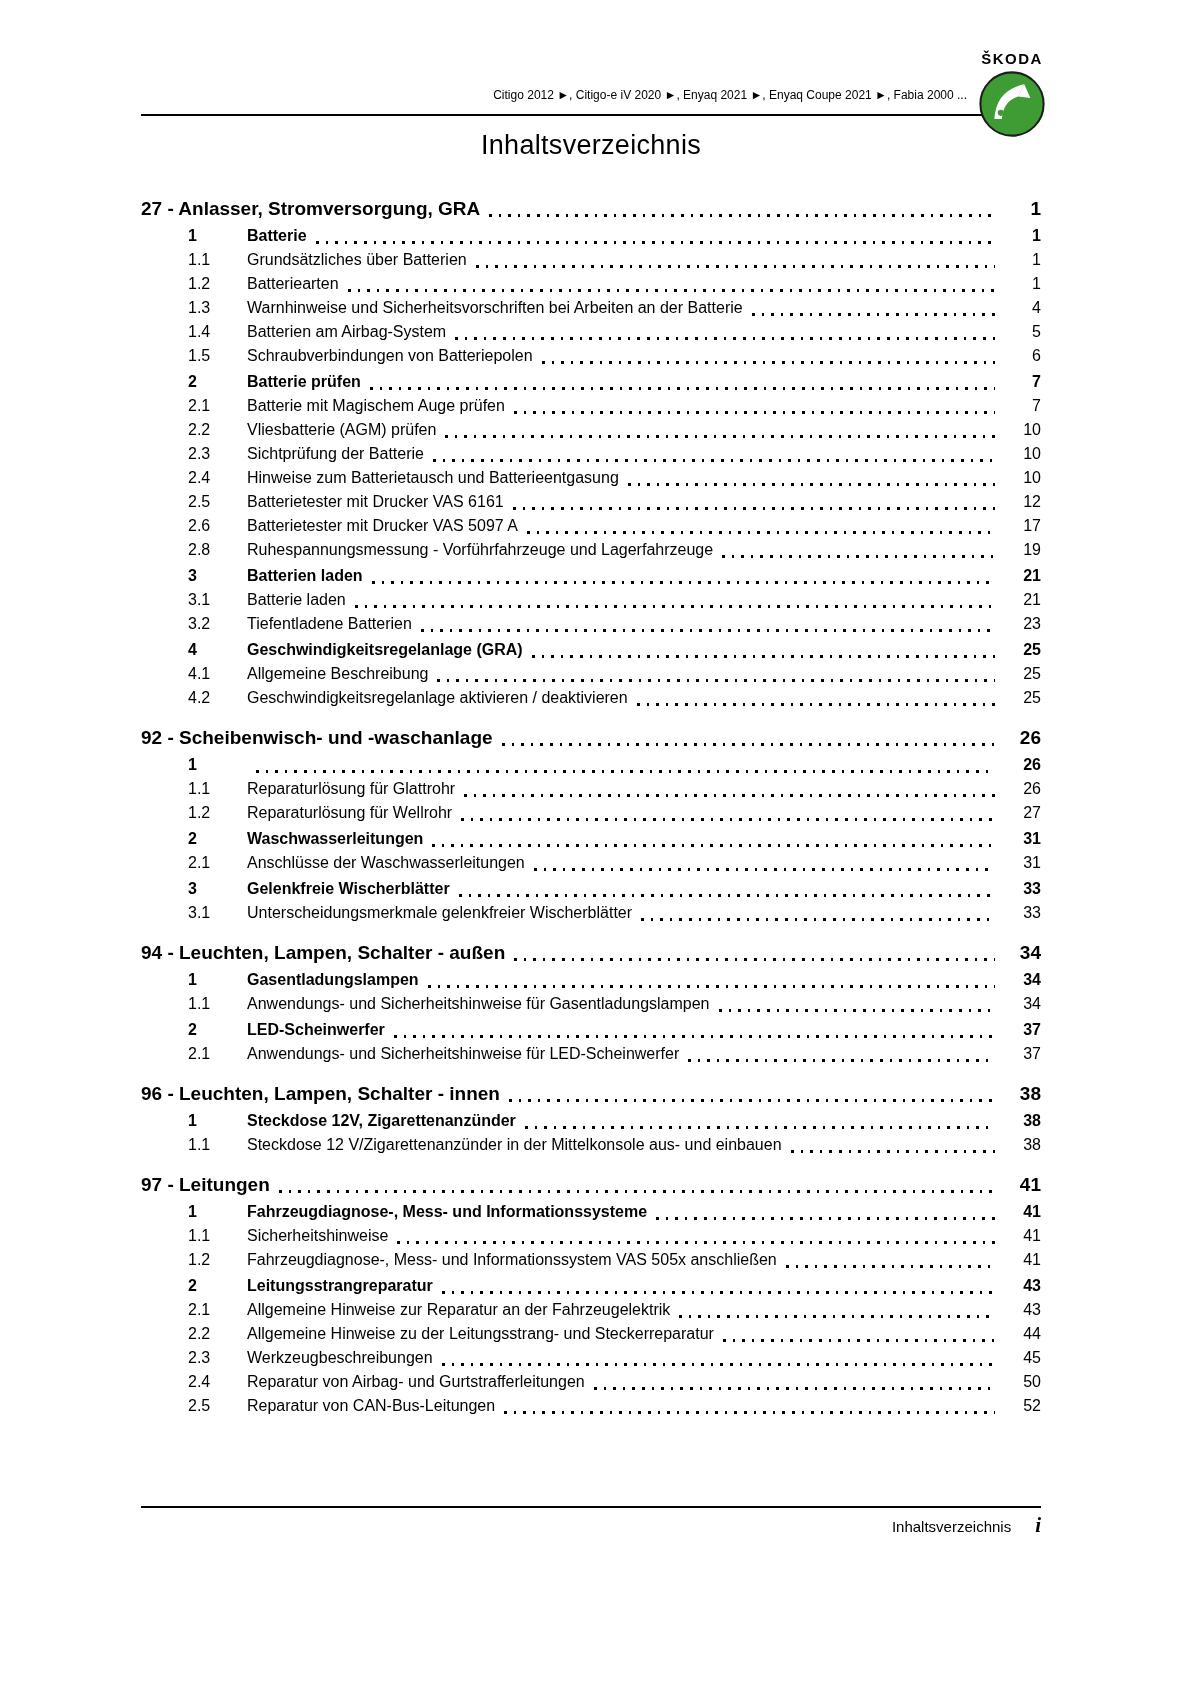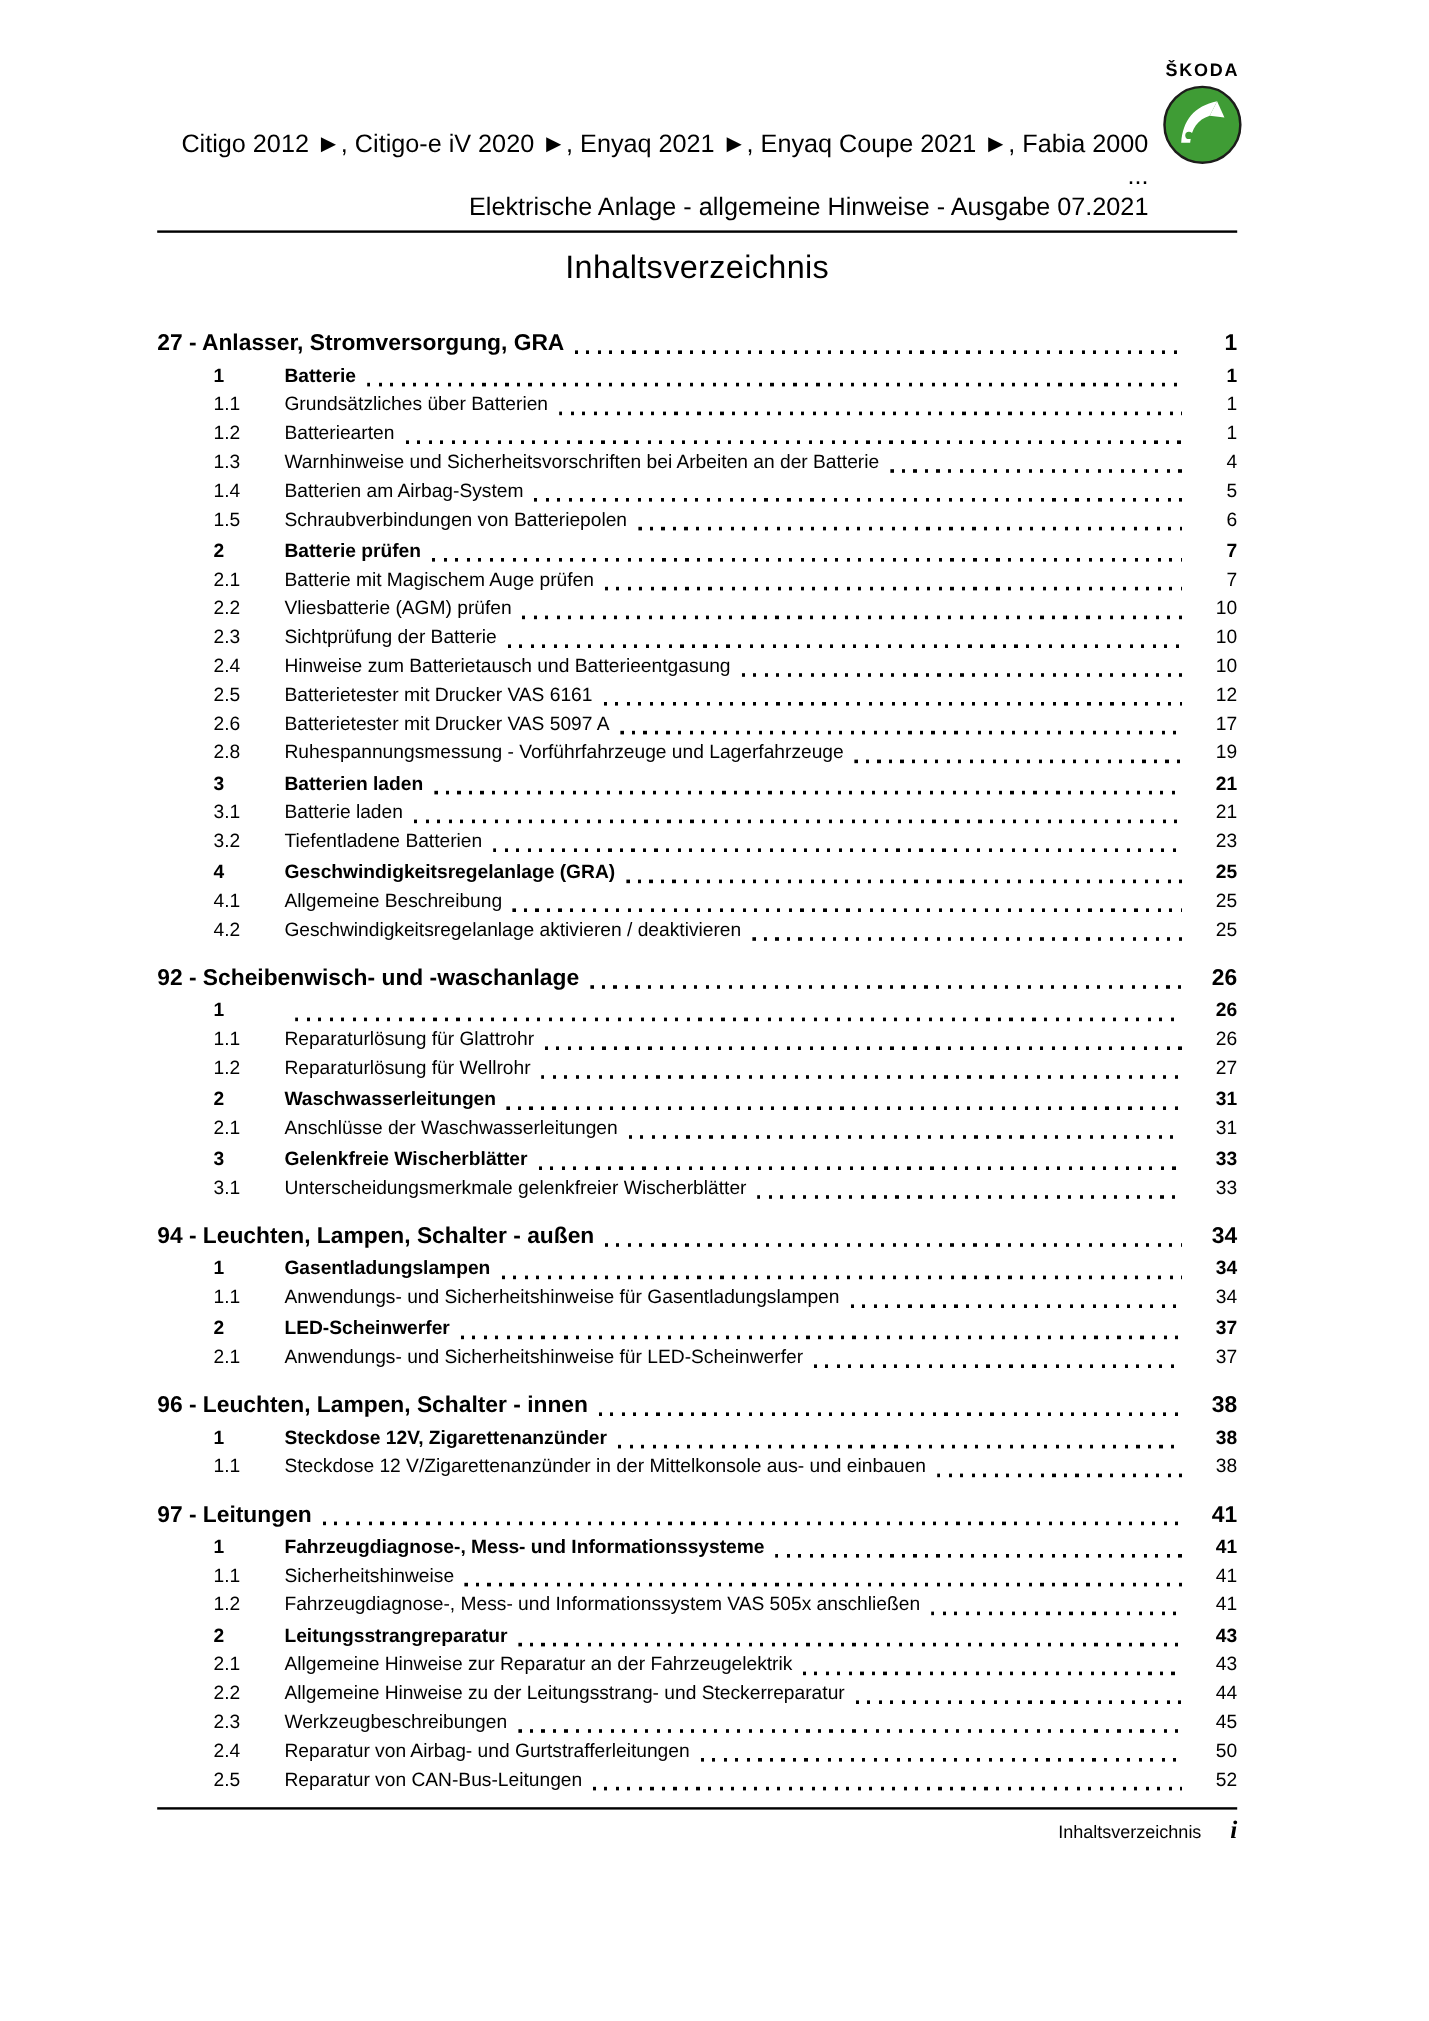--- a/index.html
+++ b/index.html
@@ -5,28 +5,28 @@
   * { box-sizing: border-box; }
   html,body { margin:0; padding:0; }
   body {
     width:1191px; height:1684px;
     background:#ffffff; color:#000;
     font-family:"Liberation Sans", sans-serif;
     position:relative;
     -webkit-font-smoothing:antialiased;
   }
   .page {
-    position:absolute; left:131px; top:0;
+    position:absolute; left:141px; top:0;
     width:900px; height:1284px;
   }
   
   .header-text {
-    padding-top:108px; padding-right:74px;
+    padding-top:82px; padding-right:74px;
     text-align:right;
-    font-size:21px; line-height:26px;
+    font-size:12px; line-height:26px;
   }
   .header-rule { border-top:2px solid #000; margin-top:6px; }
   .logo {
     position:absolute; top:50px; right:-8px; width:74px;
     text-align:center;
   }
   .logo .brand {
     font-size:15px; font-weight:bold; letter-spacing:1.5px;
     display:block; margin-bottom:3px;
   }
@@ -83,21 +83,20 @@
     <svg width="68" height="68" viewBox="0 0 100 100">
       <circle cx="50" cy="50" r="46.5" fill="#3F9C35" stroke="#1d1d1b" stroke-width="3"></circle>
       <path d="M24 72 C26 44 40 27 68 21 L59 39 C44 44 37 54 35 72 Z" fill="#ffffff"></path>
       <path d="M68 21 L77 41 L59 39 Z" fill="#ffffff"></path>
       <circle cx="33.5" cy="63" r="4.5" fill="#3F9C35"></circle>
     </svg>
   </div>
 
   <div class="header-text">
     <div>Citigo 2012 ►, Citigo-e iV 2020 ►, Enyaq 2021 ►, Enyaq Coupe 2021 ►, Fabia 2000 ...</div>
-    <div>Elektrische Anlage - allgemeine Hinweise - Ausgabe 07.2021</div>
   </div>
   <div class="header-rule"></div>
 
   <div class="doc-title">Inhaltsverzeichnis</div>
 
   <div class="toc">
       <div class="chapter">
         <div class="chapter-head">
           <span class="ch-label">27 - Anlasser, Stromversorgung, GRA</span>
           <span class="dots"></span>

